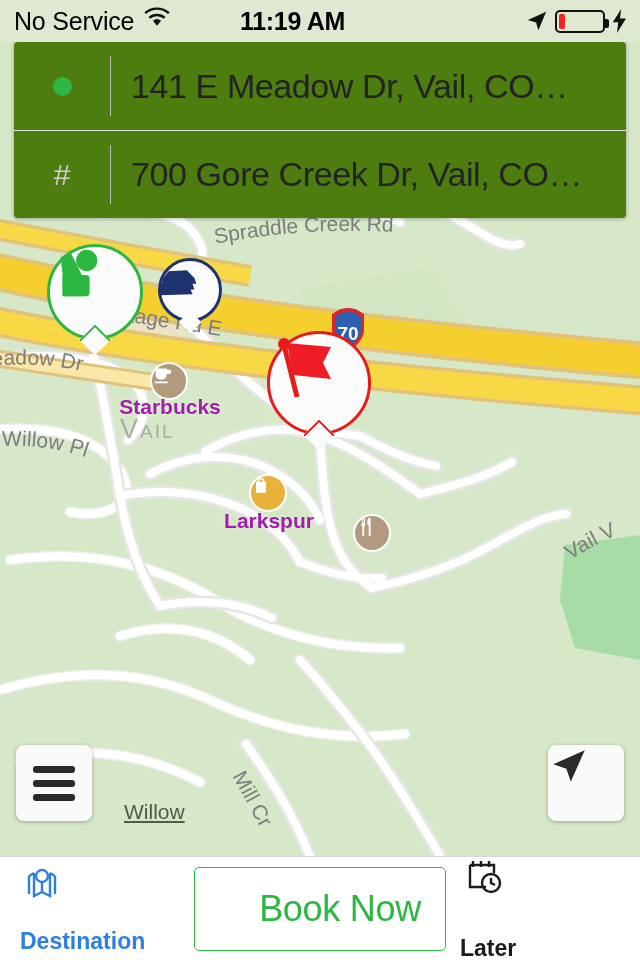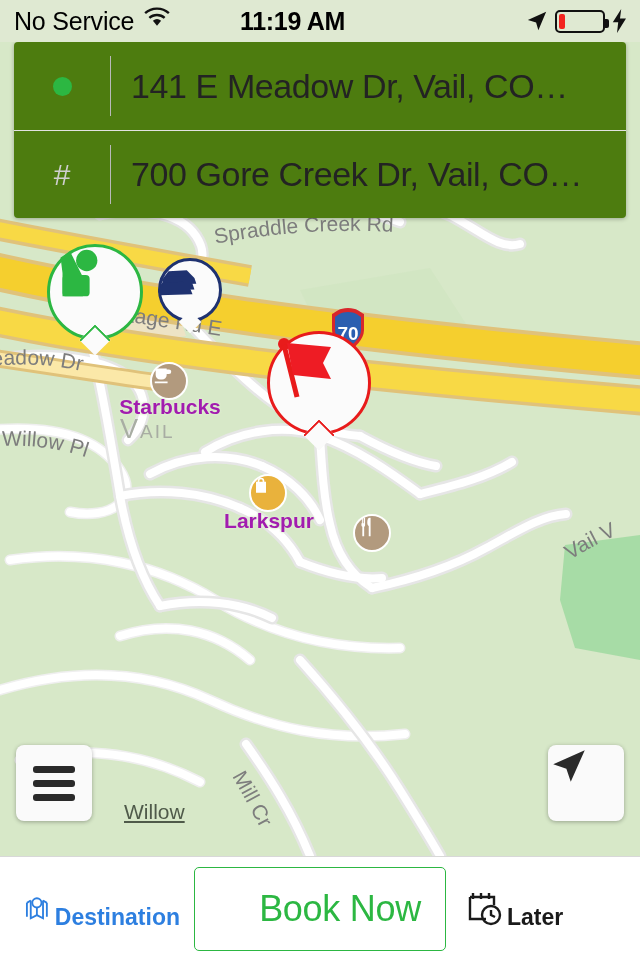--- a/index.html
+++ b/index.html
@@ -97,21 +97,21 @@
     color: #4f5a4a; font-size: 21px; text-decoration: underline;
   }
 
   
   .bottombar {
     position: absolute; left: 0; bottom: 0; width: 640px; height: 104px;
     background: #fff; border-top: 1px solid #d8d8d8; z-index: 55;
     display: flex; align-items: center; justify-content: space-between;
     padding: 0 20px;
   }
-  .tab { width: 160px; display: flex; flex-direction: row; align-items: flex-end; gap: 1px; }
+  .tab { width: 160px; display: flex; flex-direction: column; align-items: flex-start; gap: 22px; }
   .tab-label { font-size: 23px; font-weight: 700; }
   .tab.dest .tab-label { color: #2d7fe0; }
   .tab.later .tab-label { color: #1a1a1a; margin-top: 14px; }
   .booknow {
     width: 252px; height: 84px; background: #fff;
     border: 1.5px solid #2cb742; border-radius: 5px;
     display: flex; align-items: center; justify-content: center;
     color: #2cb742; font-size: 36px; letter-spacing: -0.3px; padding-left: 40px;
   }
 </style>

